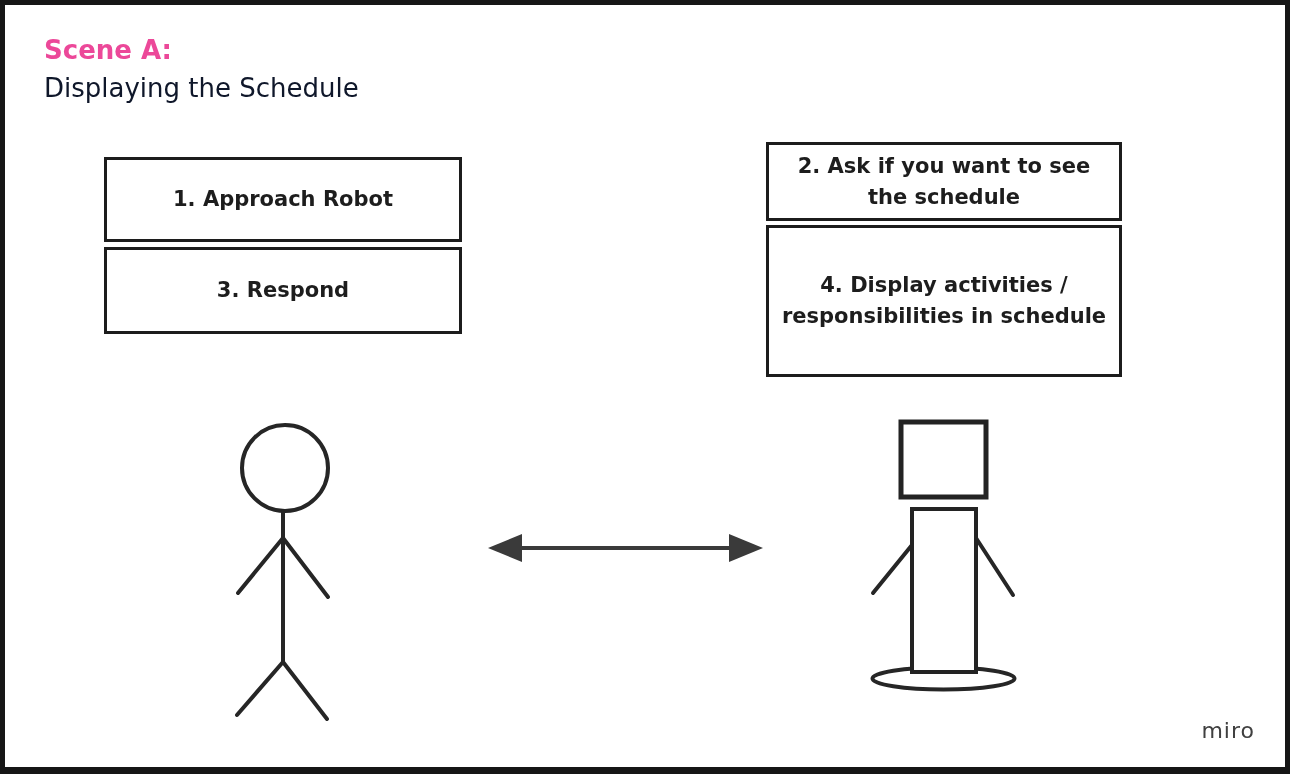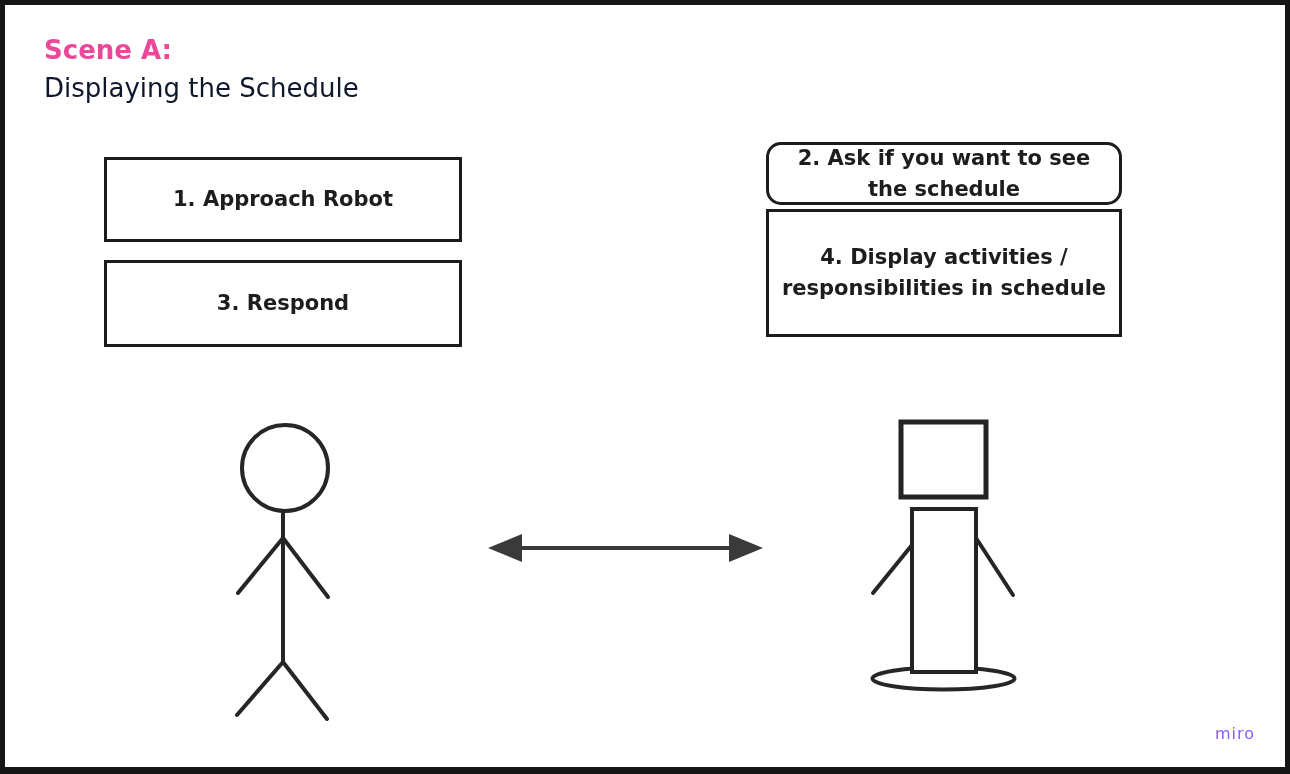--- a/index.html
+++ b/index.html
@@ -32,54 +32,54 @@
   .scene-subtitle {
     font-size: 26px;
     font-weight: normal;
     color: #0f172a;
     line-height: 38px;
   }
   .box-group {
     position: absolute;
     display: flex;
     flex-direction: column;
-    gap: 18px;
+    gap: 5px;
   }
   .box-group.left  { left: 99px;  top: 152px; width: 358px; }
   .box-group.right { left: 761px; top: 137px; width: 356px; gap: 4px; }
   .action-box {
     box-sizing: border-box;
     border: 3px solid #1c1c1c;
     background: #ffffff;
     display: flex;
     align-items: center;
     justify-content: center;
     text-align: center;
     padding: 4px 12px;
     font-size: 21px;
     font-weight: bold;
     color: #1d1d1d;
     line-height: 31px;
   }
   .box-group.left .action-box:nth-child(1)  { height: 85px; }
   .box-group.left .action-box:nth-child(2)  { height: 87px; }
-  .box-group.right .action-box:nth-child(1) { height: 63px; border-radius: 15px; }
-  .box-group.right .action-box:nth-child(2) { height: 128px; }
+  .box-group.right .action-box:nth-child(1) { height: 79px; }
+  .box-group.right .action-box:nth-child(2) { height: 152px; }
   .figure-svg { position: absolute; }
   #person-svg { left: 220px; top: 408px; }
   #arrow-svg  { left: 475px; top: 520px; }
   #robot-svg  { left: 860px; top: 410px; }
   .watermark {
     position: absolute;
     right: 30px;
     bottom: 24px;
-    font-size: 16px;
+    font-size: 22px;
     font-weight: 500;
     letter-spacing: 1px;
-    color: #8b5cf6;
+    color: #404040;
     user-select: none;
   }
 </style>
 </head>
 <body>
 
 <div class="canvas">
 
   <div class="title-block">
     <div class="scene-heading">Scene A:</div>

